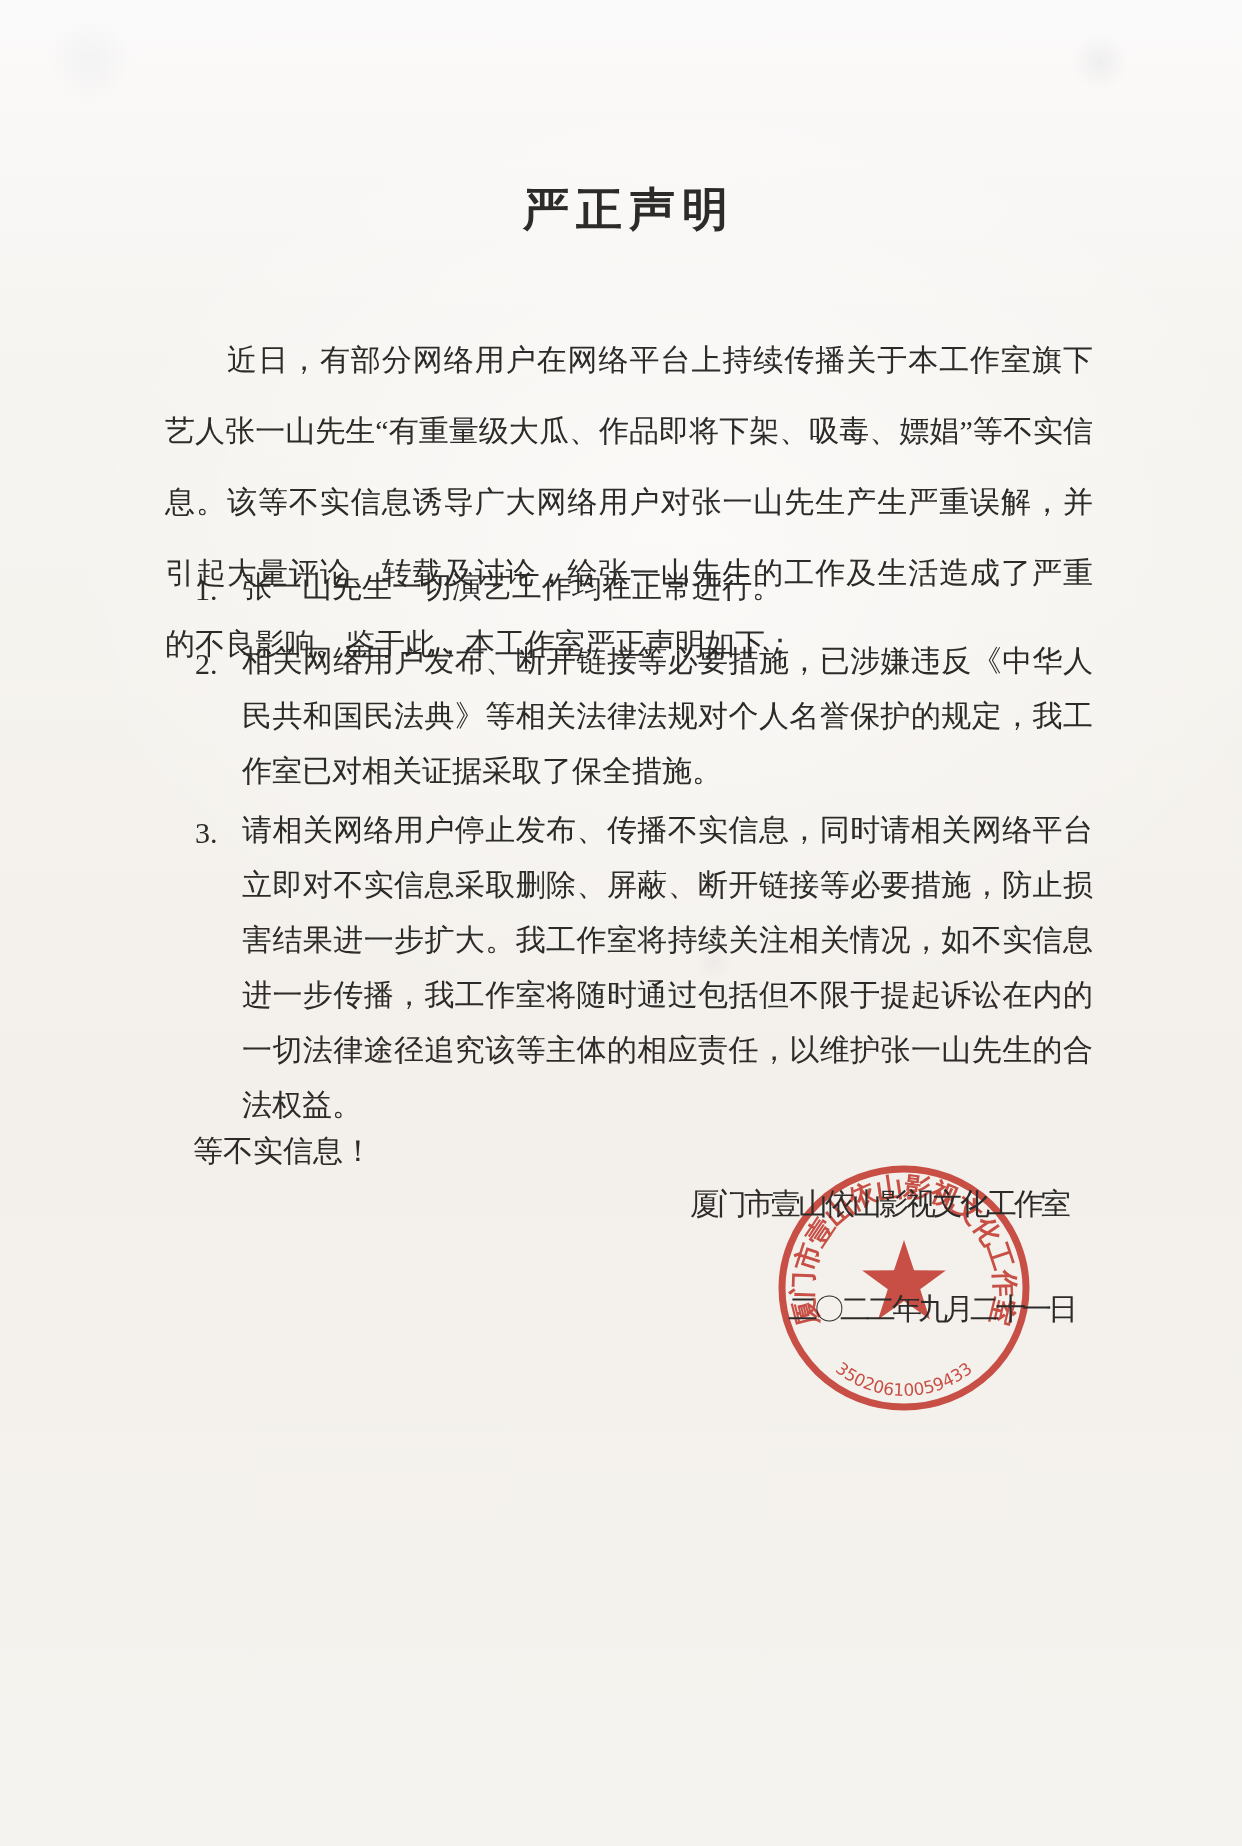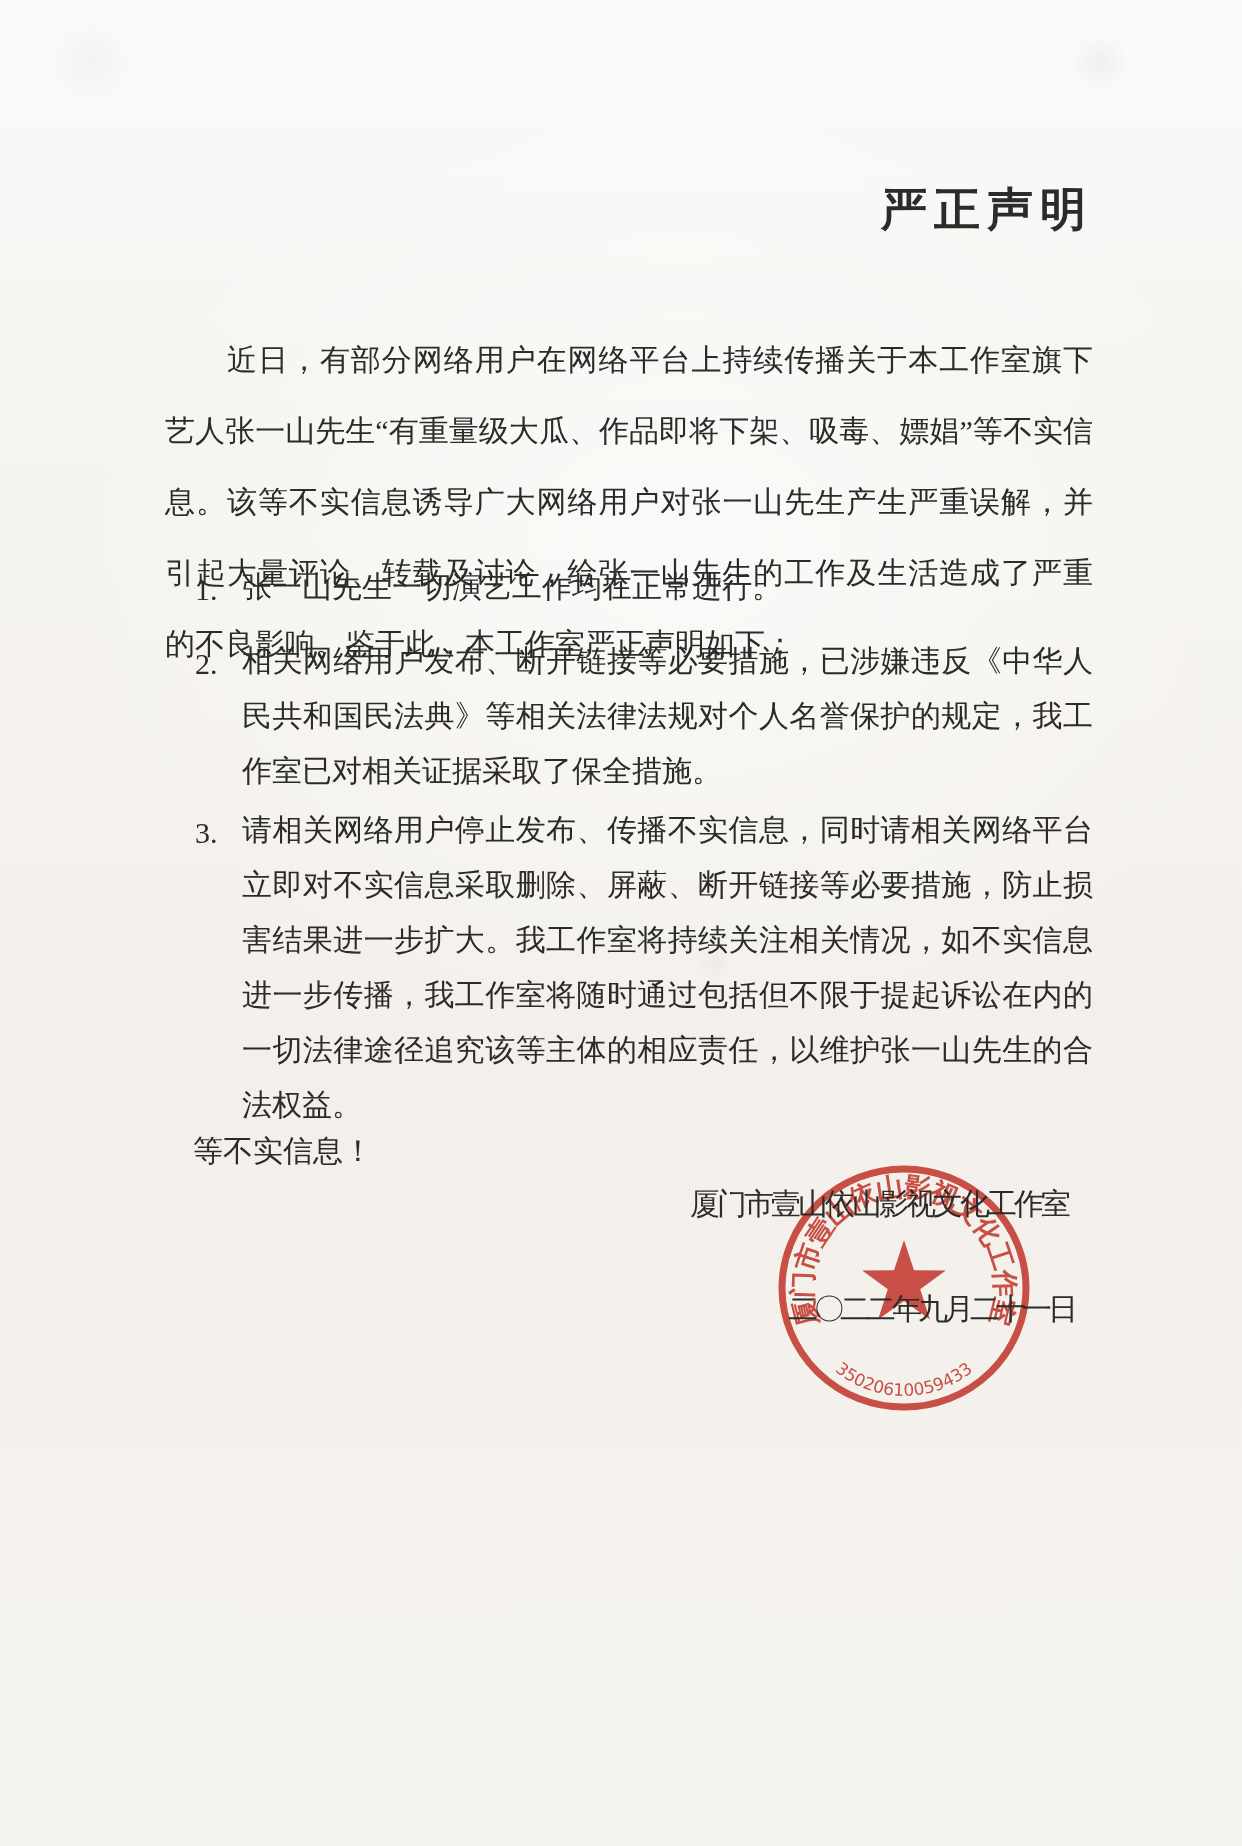--- a/index.html
+++ b/index.html
@@ -16,21 +16,21 @@
   }
   .texture{
     position:absolute;inset:0;pointer-events:none;
     background:
       radial-gradient(circle 60px at 90px 60px, rgba(120,120,140,0.05), rgba(0,0,0,0) 70%),
       radial-gradient(circle 40px at 1100px 62px, rgba(100,100,110,0.07), rgba(0,0,0,0) 70%),
       radial-gradient(circle 26px at 714px 962px, rgba(100,100,110,0.05), rgba(0,0,0,0) 70%);
   }
   .doc-title{
     position:absolute;left:165px;top:148px;width:928px;
-    text-align:right;
+    text-align:center;
     font-size:46px;font-weight:700;letter-spacing:7px;
   }
   .para{
     position:absolute;left:165px;top:294px;width:928px;
     font-size:30px;line-height:71px;
     text-align:justify;text-indent:62px;
   }
   .list-item{
     position:absolute;left:165px;width:928px;
     font-size:30px;line-height:55px;

